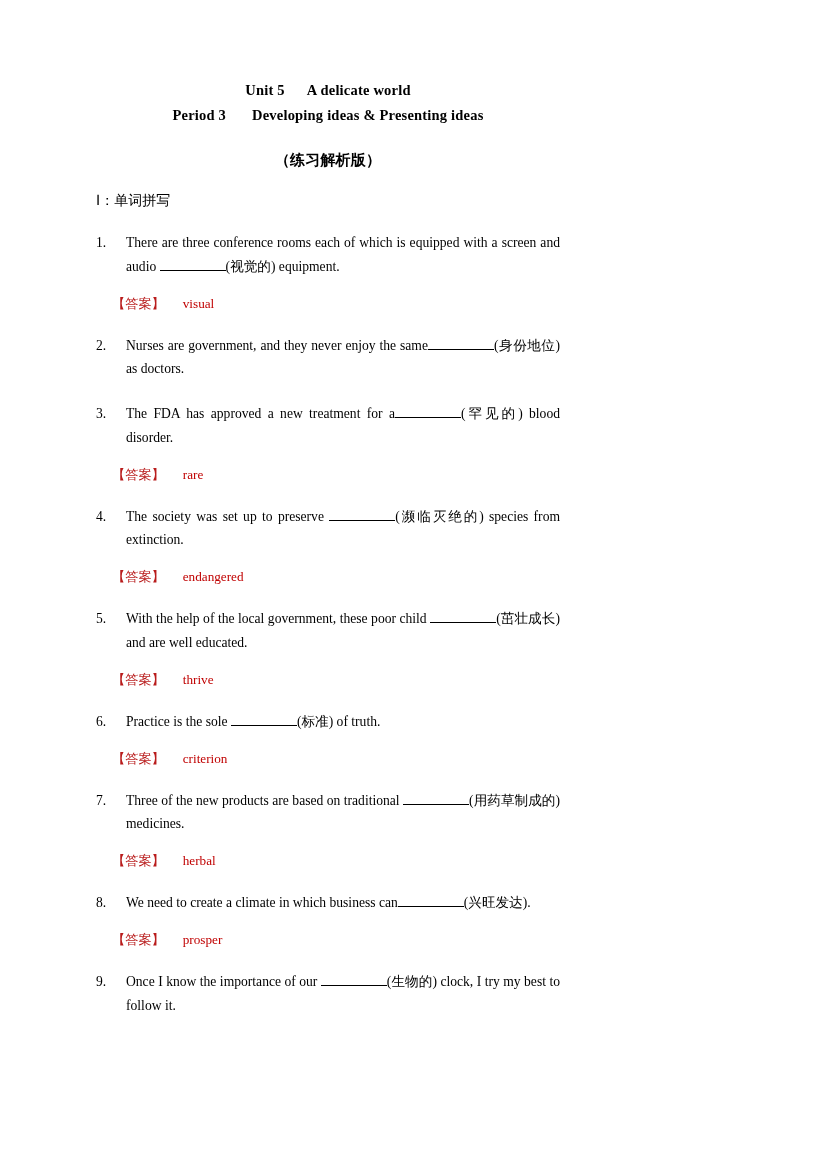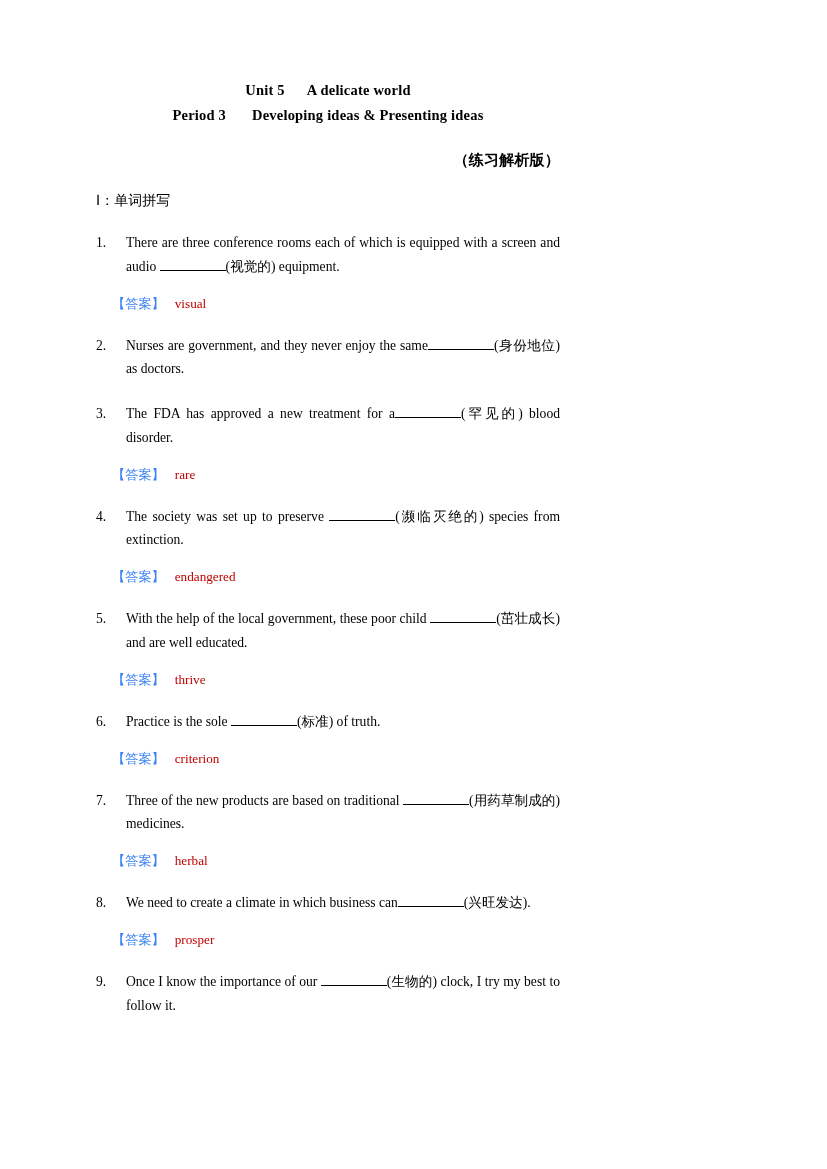--- a/index.html
+++ b/index.html
@@ -69,27 +69,27 @@
   .b-md { width: 66px; }
 
   .answer {
     margin-top: 16px;
     margin-left: 16px;
     font-size: 13.2px;
     color: #c00000;
   }
   .answer .tag {
     font-family: "Liberation Serif", serif;
-    color: #3b82f6;
+    color: #b91c1c;
   }
   .answer .val {
     color: #c00000;
-    margin-left: 10px;
+    margin-left: 18px;
   }
-  .cn { font-family: "Liberation Sans", sans-serif; text-align: right; }
+  .cn { font-family: "Liberation Sans", sans-serif; }
 </style>
 </head>
 <body>
 
 <div class="page">
 
   <div class="title-line title-1">
     <span>Unit 5</span><span class="gap-wide"></span><span>A delicate world</span>
   </div>
 

